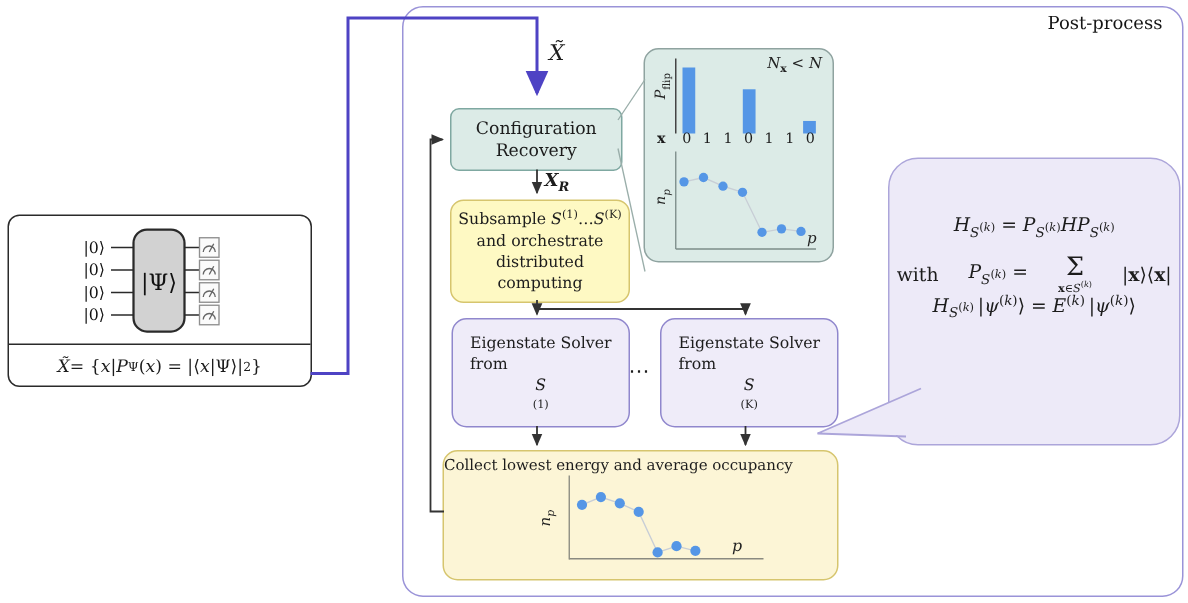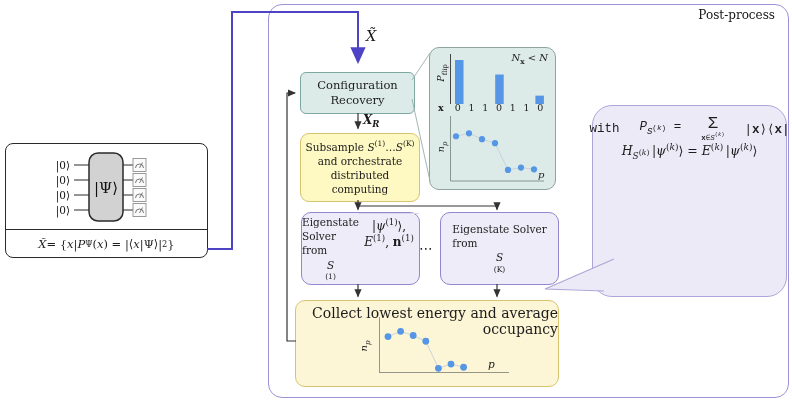--- a/index.html
+++ b/index.html
@@ -18,33 +18,33 @@
   
   .flowbox{display:flex;flex-direction:column;align-items:center;justify-content:center;text-align:center;z-index:2;}
   #config-box{left:300px;top:72px;width:113px;height:40px;background:#dcebe7;border:1.2px solid #7fa8a1;border-radius:6px;font-size:11.5px;line-height:1.3;}
   #subsample-box{left:300px;top:133px;width:118px;height:67px;background:#fef9c3;border:1.2px solid #d6c56e;border-radius:9px;font-size:10.5px;line-height:1.35;}
   .solver{width:117px;height:71px;background:#efecf9;border:1.2px solid #9087cd;border-radius:10px;z-index:2;display:flex;flex-direction:row;}
   #solver1{left:301px;top:212px;} #solverk{left:440px;top:212px;}
   .solver .title{flex:1;display:flex;flex-direction:column;align-items:center;justify-content:center;font-size:10.5px;line-height:1.35;}
   .solver .outputs{border-top:1px solid #dcd6ef;padding:3px 0 4px;text-align:center;font-size:12px;}
   #dots{left:419px;top:240px;font-size:14px;letter-spacing:1px;z-index:2;}
   #collect-box{left:295px;top:300px;width:262px;height:85px;background:#fcf5d6;border:1.2px solid #d6c56e;border-radius:10px;z-index:2;}
-  #collect-title{position:absolute;left:0;top:4px;width:100%;text-align:right;font-size:14px;}
-  
-  #inset-box{left:429px;top:47px;width:125px;height:141px;background:#dcebe7;border:1px solid #8fa3a0;border-radius:10px;z-index:2;}
+  #collect-title{position:absolute;left:0;top:4px;width:100%;text-align:left;font-size:10px;}
+  
+  #inset-box{left:429px;top:32px;width:125px;height:141px;background:#dcebe7;border:1px solid #8fa3a0;border-radius:10px;z-index:2;}
   .rot{transform:rotate(-90deg);text-align:center;display:block;}
   .mini-label{position:absolute;font-size:9.5px;color:#222;}
   #xrow{position:absolute;left:21px;top:54px;width:96px;display:flex;font-size:9.5px;}
   #xrow span{flex:1;text-align:center;}
   #xrow-header{position:absolute;left:8px;top:54px;font-size:9.5px;font-weight:bold;}
   
   #bubble{left:592px;top:105px;width:193px;height:190px;background:#edeaf8;border:1.3px solid #aca5da;border-radius:20px;z-index:2;
           display:flex;flex-direction:column;align-items:center;font-size:12.5px;}
   #bubble .eq{white-space:nowrap;}
-  #eq1{margin-top:36px;} #eq2{margin-top:9px;display:flex;align-items:center;gap:20px;font-family:Liberation Mono, monospace;} #eq3{margin-top:0;}
+  #eq1{margin-top:36px;} #eq2{margin-top:9px;display:flex;align-items:center;gap:20px;} #eq3{margin-top:0;}
   .sumstack{display:inline-flex;flex-direction:column;align-items:center;line-height:1;}
   .sumstack .sigma{font-size:17px;} .sumstack .limits{font-size:7.5px;margin-top:1px;}
   sub{font-size:0.72em;} sup{font-size:0.72em;}
   sub sup, sup sub{font-size:0.85em;}
   svg{display:block;}
 </style>
 </head>
 <body>
 
 <div id="stage">
@@ -131,21 +131,20 @@
           <circle cx="91" cy="53.56" r="3.1" fill="#5596e6"></circle>
           <circle cx="104" cy="55.3" r="3.1" fill="#5596e6"></circle>
         </g>
     </svg>
     <span class="mini-label rot" style="left:0px;top:92px;width:24px;"><i>n</i><sub><i>p</i></sub></span>
     <span class="mini-label" style="left:108px;top:121px;font-size:10px;"><i>p</i></span>
   </div>
 
   <div id="solver1" class="abs solver">
     <div class="title">Eigenstate Solver<br>from <i>S</i><sup>(1)</sup></div>
-    <div class="outputs">|<i>ψ</i><sup>(1)</sup>⟩, <i>E</i><sup>(1)</sup>, <b>n</b><sup>(1)</sup></div>
   </div>
   <span id="dots" class="abs">⋯</span>
   <div id="solverk" class="abs solver">
     <div class="title">Eigenstate Solver<br>from <i>S</i><sup>(K)</sup></div>
   </div>
 
   <div id="collect-box" class="abs">
     <div id="collect-title">Collect lowest energy and average occupancy</div>
     <svg width="262" height="85" style="position:absolute;left:0;top:0;">
       <line x1="83.5" y1="16" x2="83.5" y2="72" stroke="#8a8a80" stroke-width="0.9"></line>
@@ -159,20 +158,21 @@
           <circle cx="142.4" cy="67.28" r="3.4" fill="#5596e6"></circle>
           <circle cx="155" cy="63.12" r="3.4" fill="#5596e6"></circle>
           <circle cx="167.6" cy="66.24" r="3.4" fill="#5596e6"></circle>
         </g>
     </svg>
     <span class="mini-label rot" style="left:56px;top:38px;width:26px;font-size:10px;"><i>n</i><sub><i>p</i></sub></span>
     <span class="mini-label" style="left:192px;top:57px;font-size:10.5px;"><i>p</i></span>
   </div>
 
   <div id="bubble" class="abs">
+    <div id="eq1" class="eq"><i>H</i><sub><i>S</i><sup>(<i>k</i>)</sup></sub> = <i>P</i><sub><i>S</i><sup>(<i>k</i>)</sup></sub><i>HP</i><sub><i>S</i><sup>(<i>k</i>)</sup></sub></div>
     <div id="eq2" class="eq">
       <span>with</span>
       <span><i>P</i><sub><i>S</i><sup>(<i>k</i>)</sup></sub> =</span>
       <span class="sumstack">
         <span class="sigma">Σ</span>
         <span class="limits"><b>x</b>∈<i>S</i><sup>(<i>k</i>)</sup></span>
       </span>
       <span>|<b>x</b>⟩⟨<b>x</b>|</span>
     </div>
     <div id="eq3" class="eq"><i>H</i><sub><i>S</i><sup>(<i>k</i>)</sup></sub> |<i>ψ</i><sup>(<i>k</i>)</sup>⟩ = <i>E</i><sup>(<i>k</i>)</sup> |<i>ψ</i><sup>(<i>k</i>)</sup>⟩</div>

